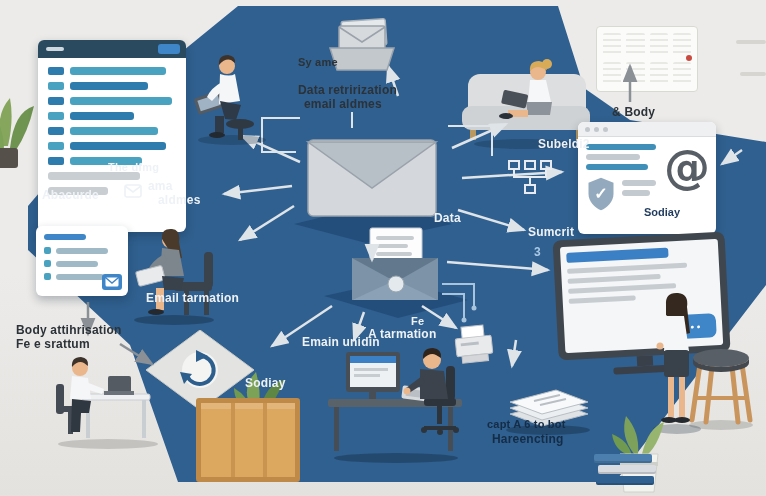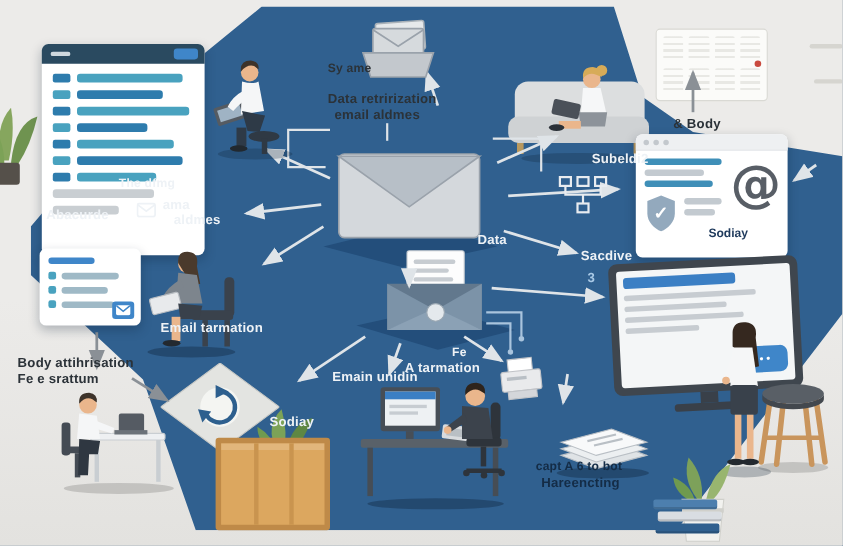--- a/index.html
+++ b/index.html
@@ -474,21 +474,21 @@
   <div class="lbl dark sm" style="left:298px;top:56px">Sy ame</div>
   <div class="lbl dark" style="left:298px;top:84px">Data retrirization</div>
   <div class="lbl dark" style="left:304px;top:98px">email aldmes</div>
   <div class="lbl dark" style="left:612px;top:106px">&amp; Body</div>
   <div class="lbl" style="left:538px;top:138px">Subeldi2</div>
   <div class="lbl sm" style="left:108px;top:161px">The dfmg</div>
   <div class="lbl" style="left:42px;top:189px">Abacurde</div>
   <div class="lbl" style="left:148px;top:180px">ama</div>
   <div class="lbl" style="left:158px;top:194px">aldmes</div>
   <div class="lbl" style="left:434px;top:212px">Data</div>
-  <div class="lbl" style="left:528px;top:226px">Sacdive</div>
+  <div class="lbl" style="left:528px;top:226px">Sumcrit</div>
   <div class="lbl lt" style="left:534px;top:246px">3</div>
   <div class="lbl" style="left:146px;top:292px">Email tarmation</div>
   <div class="lbl dark" style="left:16px;top:324px">Body attihrisation</div>
   <div class="lbl dark" style="left:16px;top:338px">Fe e srattum</div>
   <div class="lbl" style="left:302px;top:336px">Emain unidin</div>
   <div class="lbl sm" style="left:411px;top:315px">Fe</div>
   <div class="lbl" style="left:368px;top:328px">A tarmation</div>
   <div class="lbl" style="left:245px;top:377px">Sodiay</div>
   <div class="lbl navy sm" style="left:487px;top:418px;color:#142c46">capt A 6 to bot</div>
   <div class="lbl navy" style="left:492px;top:433px;color:#142c46">Hareencting</div>

